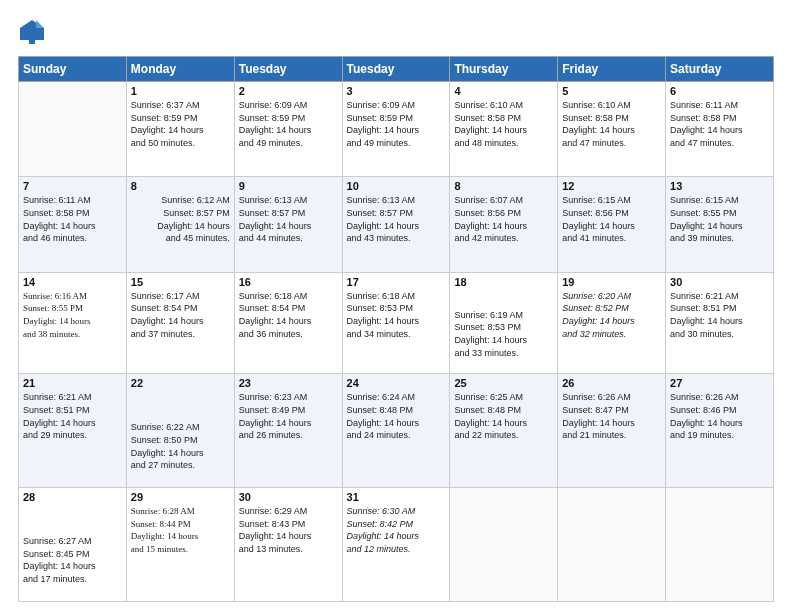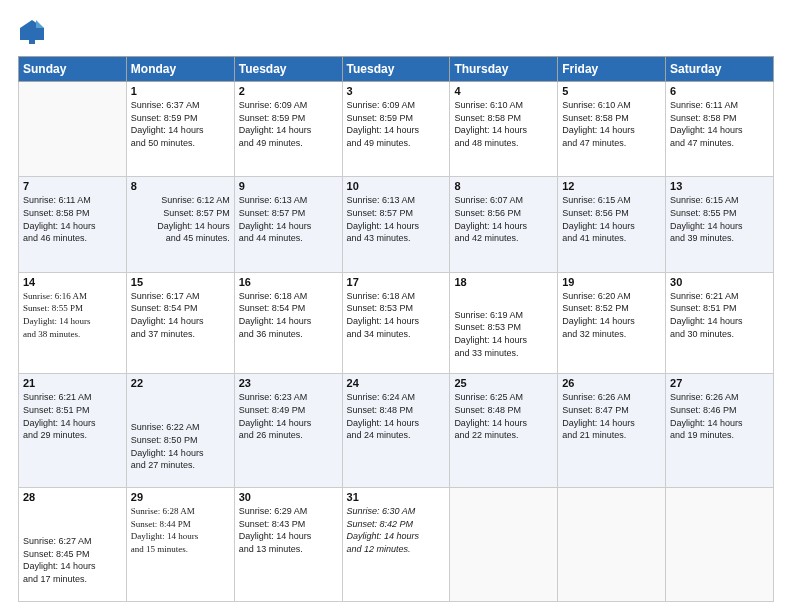--- a/index.html
+++ b/index.html
@@ -259,21 +259,21 @@
           </td>
           <td>
             <span class="day-num">18</span>
             <div class="day-info" style="white-space: pre-line; margin-top: 21px;">Sunrise: 6:19 AM
 Sunset: 8:53 PM
 Daylight: 14 hours
 and 33 minutes.</div>
           </td>
           <td>
             <span class="day-num">19</span>
-            <div class="day-info" style="white-space: pre-line;">Sunrise: 6:20 AM
+            <div class="day-info" style="white-space: pre-line; font-style: italic;">Sunrise: 6:20 AM
 Sunset: 8:52 PM
 Daylight: 14 hours
 and 32 minutes.</div>
           </td>
           <td>
             <span class="day-num">30</span>
             <div class="day-info" style="white-space: pre-line;">Sunrise: 6:21 AM
 Sunset: 8:51 PM
 Daylight: 14 hours
 and 30 minutes.</div>

